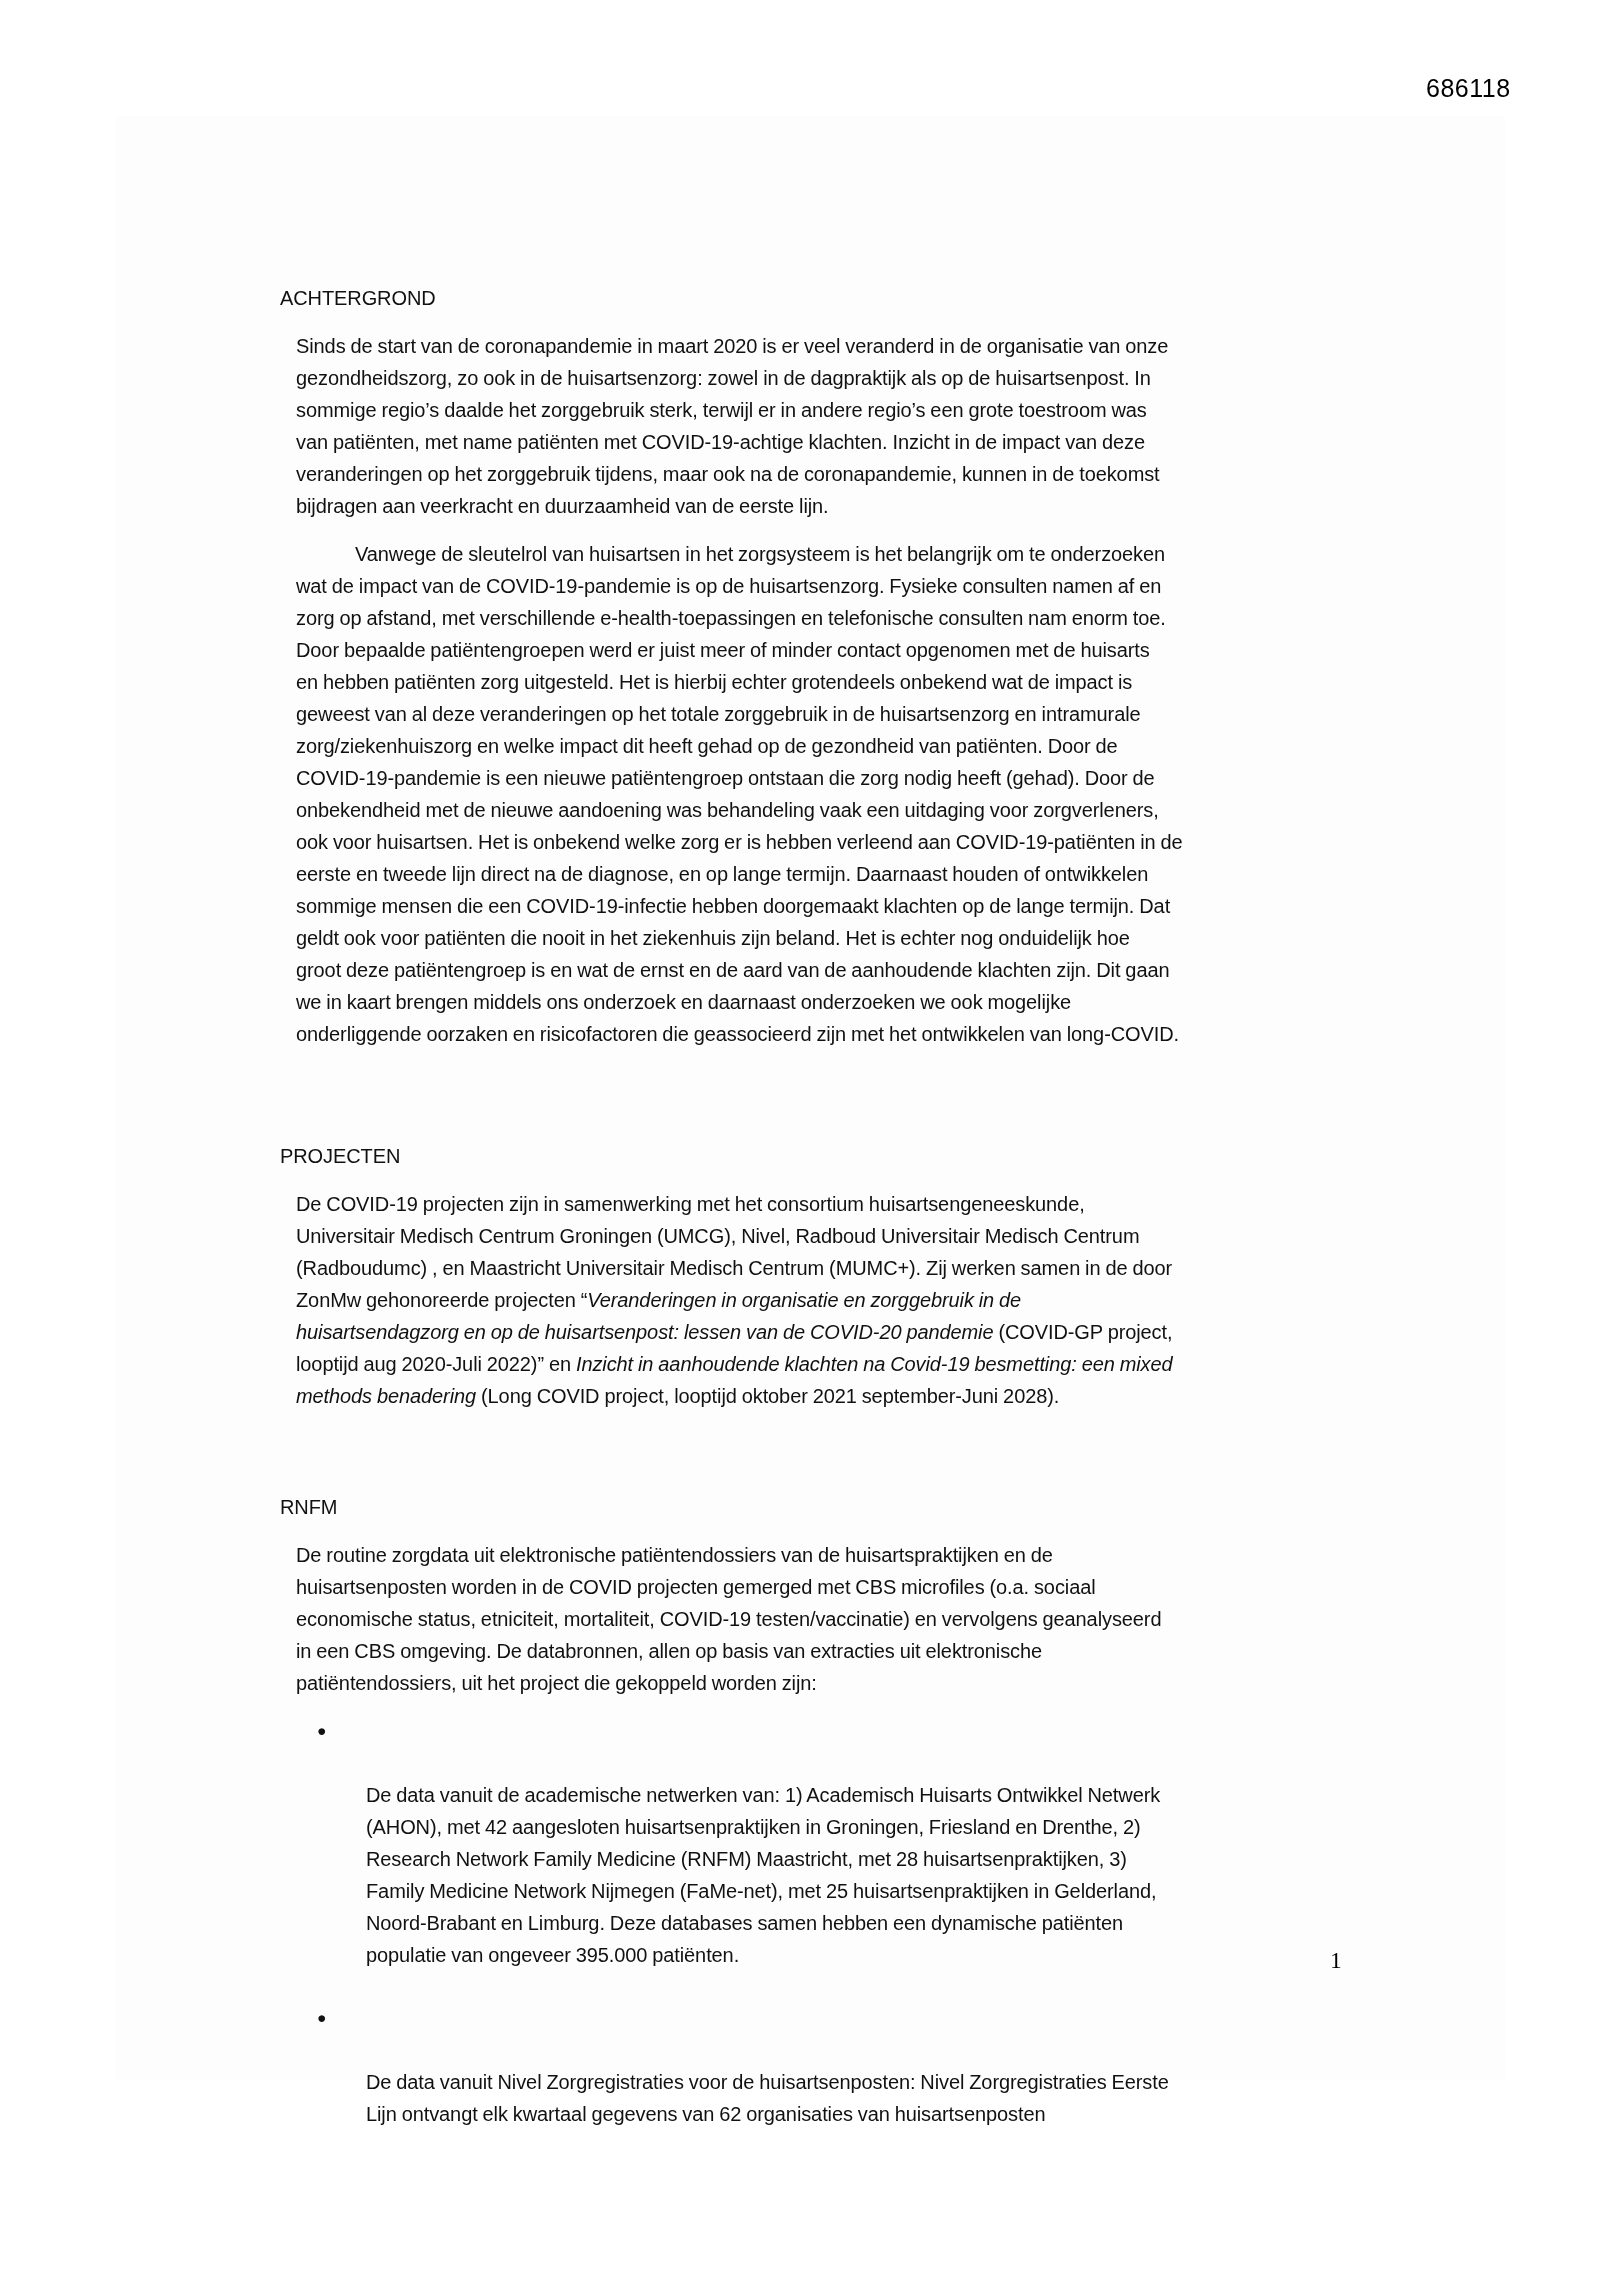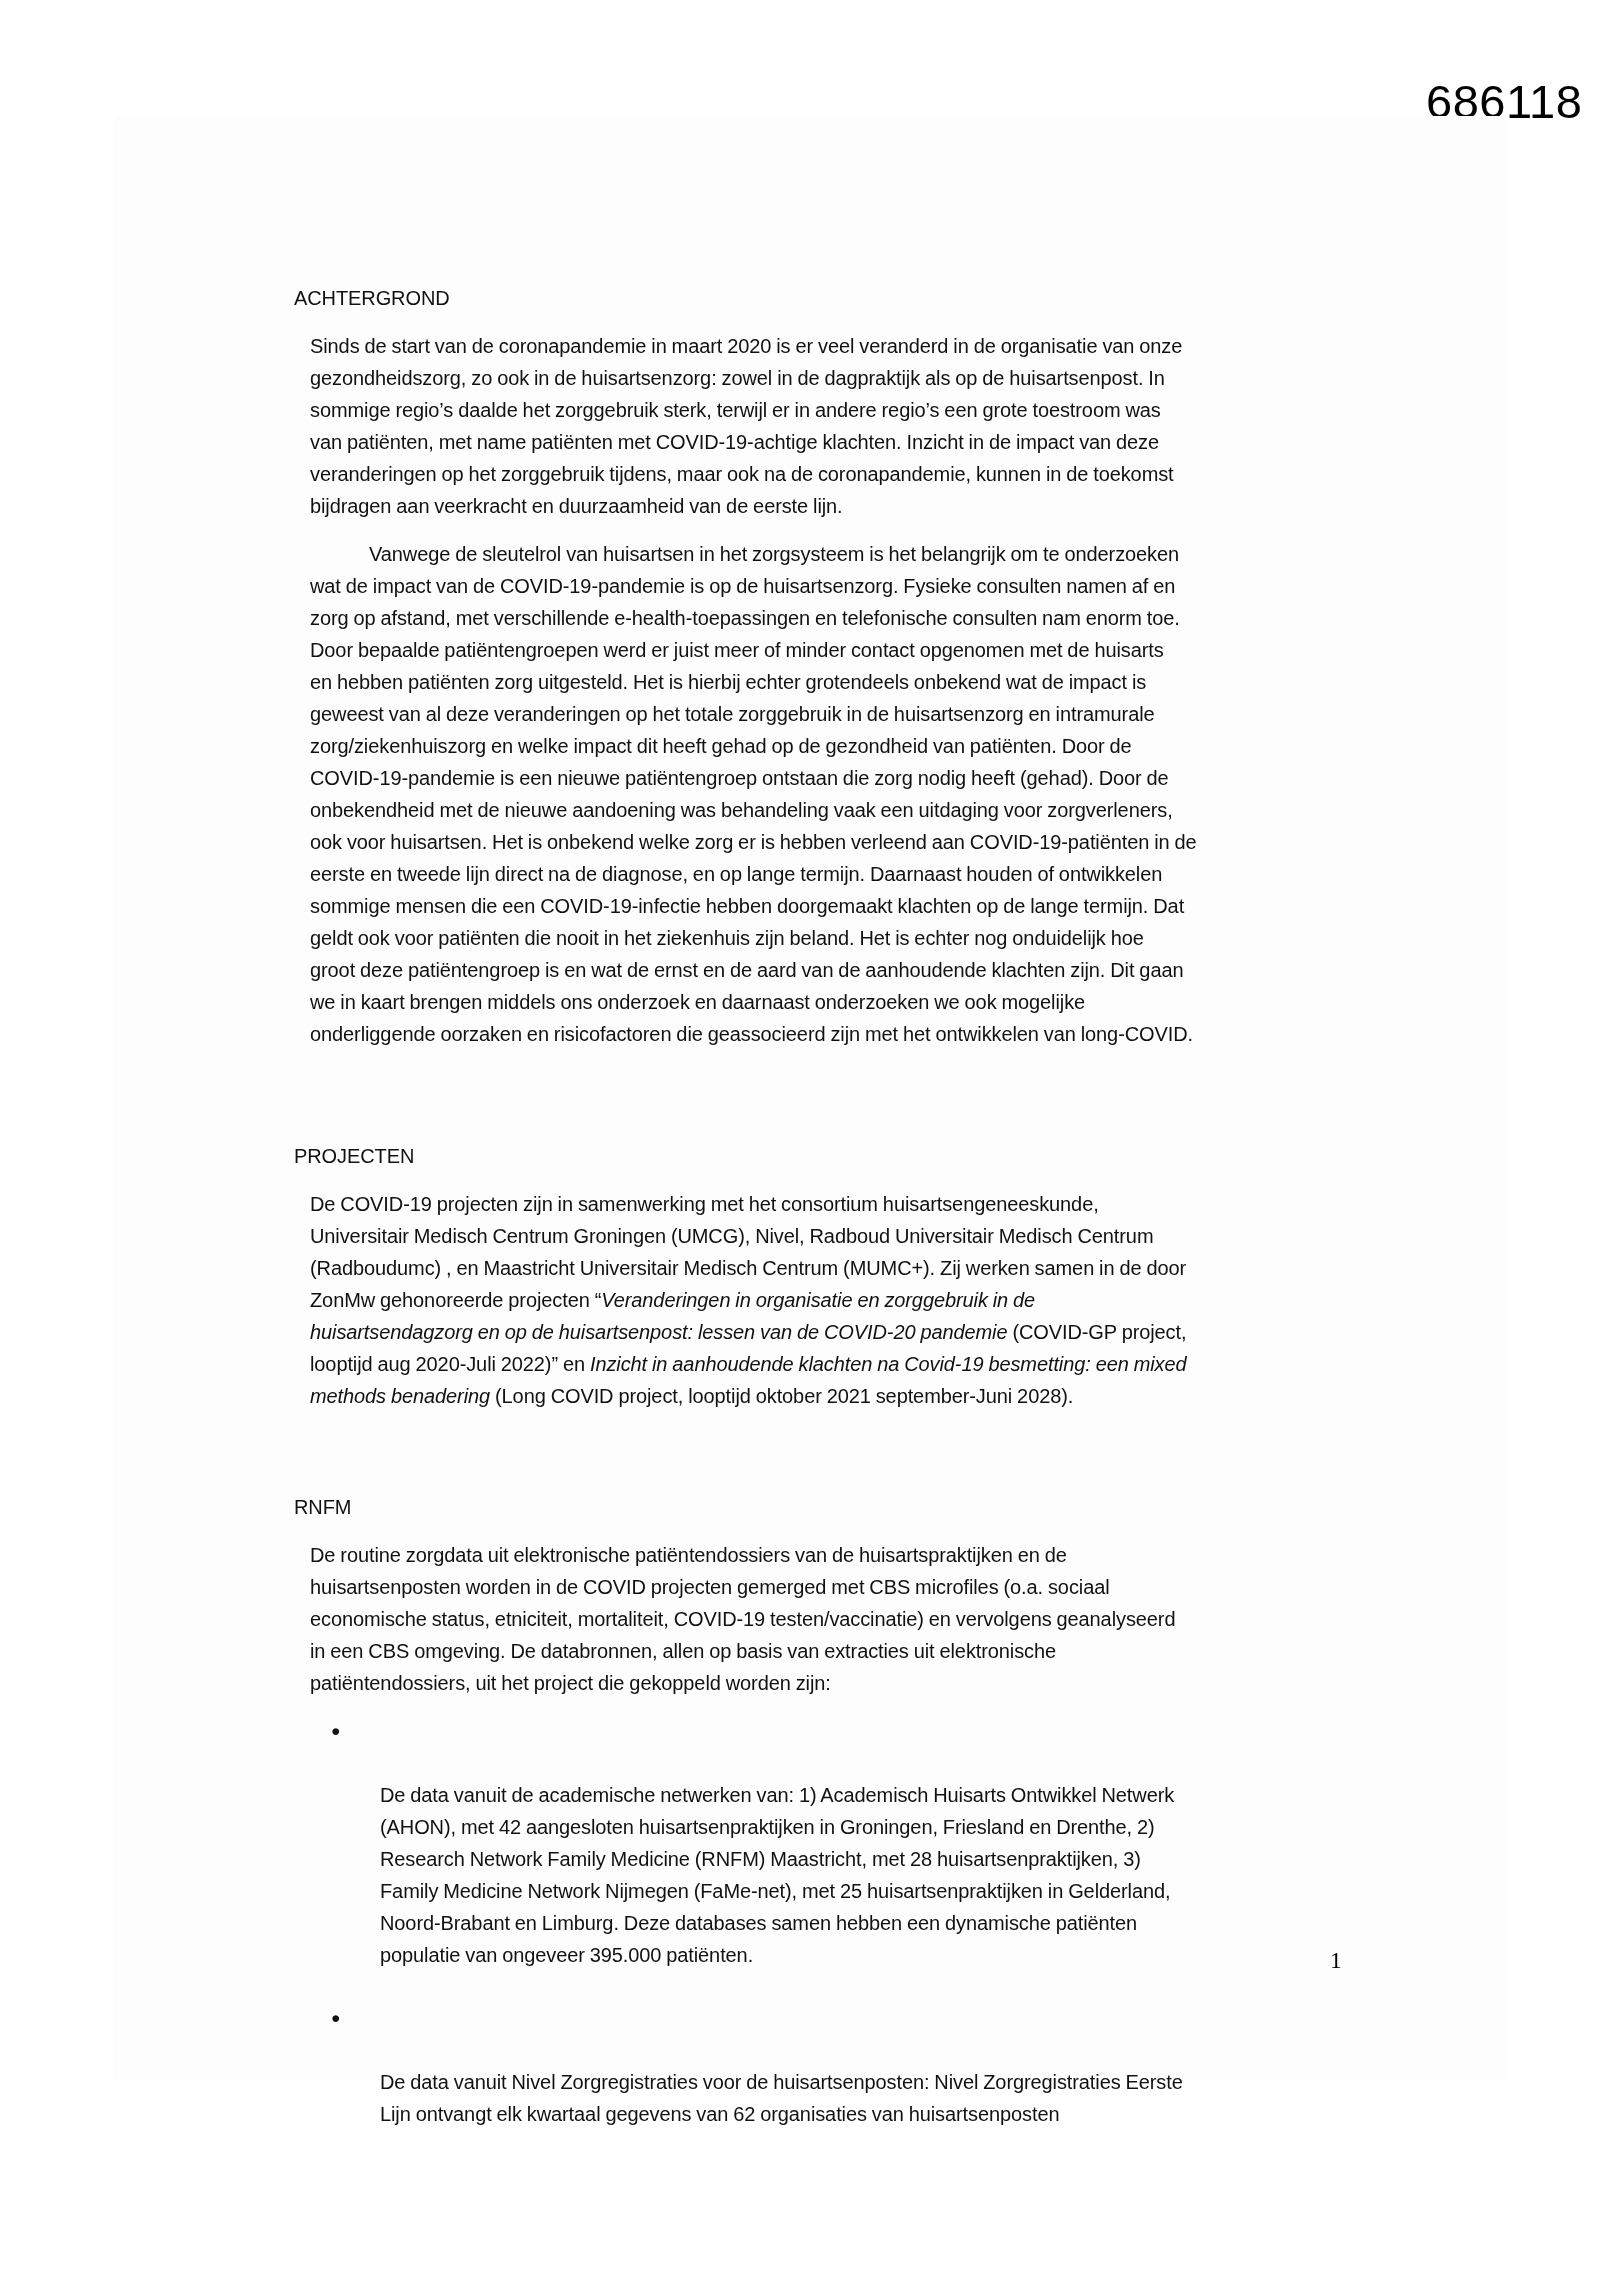--- a/index.html
+++ b/index.html
@@ -13,35 +13,35 @@
       position: relative;
       overflow: hidden;
       font-family: "Liberation Sans", "DejaVu Sans", sans-serif;
       color: #111111;
     }
     .doc-id {
       position: absolute;
       top: 74px;
       left: 1426px;
       font-family: "Liberation Sans", sans-serif;
-      font-size: 47px;
+      font-size: 25px;
       color: #000000;
       letter-spacing: 0.5px;
     }
     .page-area {
       position: absolute;
       left: 115px;
       top: 116px;
       width: 1390px;
       height: 1964px;
       background: #fdfdfd;
     }
     .content {
       position: absolute;
-      left: 294px;
+      left: 280px;
       top: 282px;
       width: 1078px;
       font-size: 20px;
       line-height: 32px;
       letter-spacing: -0.1px;
       word-spacing: -0.5px;
       transform-origin: 0 0;
     }
     .section-heading {
       margin: 0;

